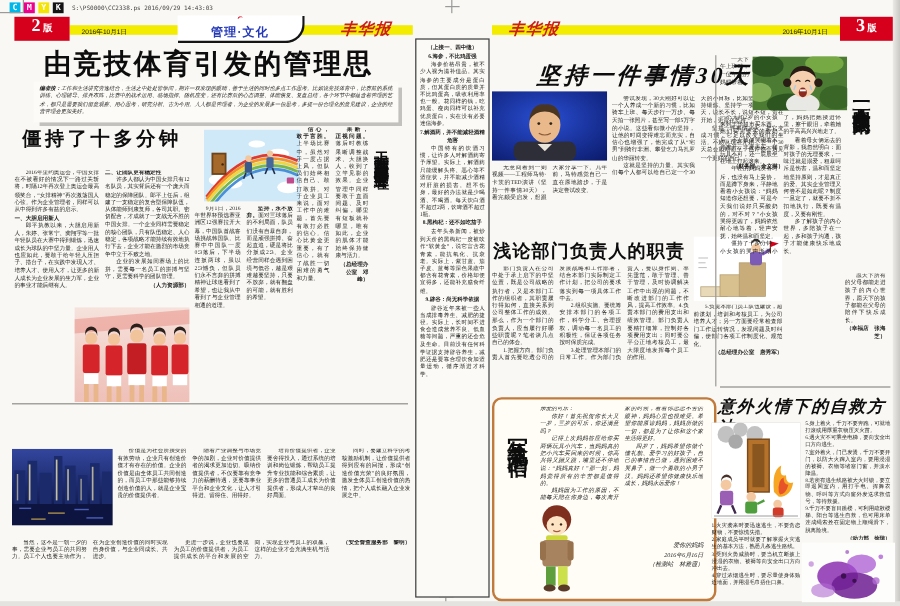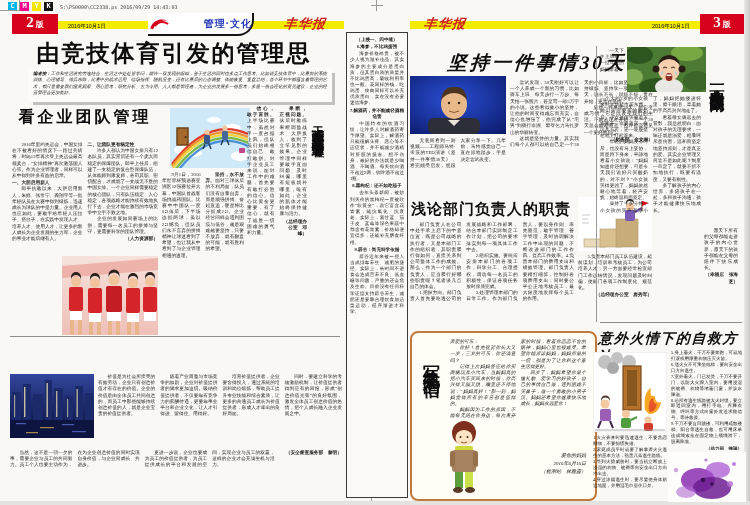--- a/index.html
+++ b/index.html
@@ -12,21 +12,21 @@
   .fileinfo{font-size:5px;color:#444;margin-left:4px;font-family:"DejaVu Sans Mono",monospace;}
   .mark{background:#9a9a9a;}
   .edge-r{background:linear-gradient(to right,#eceae6,#c9c8c4);}
   .edge-b{background:#e4e3df;}
   
   .stripe{height:8px;background:var(--stripe-yellow,#f4ec00);}
   .pagebox{background:var(--accent-red,#d6001c);color:#fff;display:flex;align-items:baseline;justify-content:center;gap:2px;}
   .pagebox .num{font-size:15px;font-weight:bold;font-family:"Liberation Serif",serif;}
   .pagebox .ban{font-size:8px;font-weight:bold;}
   .tab{background:#fff;border-bottom:2.5px solid #151515;border-right:2.5px solid #151515;
-       border-bottom-right-radius:16px;display:flex;align-items:center;justify-content:space-between;gap:4px;}
+       border-bottom-right-radius:16px;display:flex;align-items:center;justify-content:space-between;gap:4px;flex-direction:column;}
   .tab .sec{color:var(--section-blue,#2439b8);font-weight:bold;font-size:10px;font-family:"Liberation Sans",sans-serif;letter-spacing:1px;}
   .masthead{color:var(--masthead-red,#cc1d1d);font-weight:bold;font-style:italic;font-size:13px;
             letter-spacing:1px;transform:skewX(-6deg);font-family:"Liberation Serif",serif;}
   .dateline{font-size:5.5px;color:#111;font-family:"Liberation Sans",sans-serif;}
   
   .h-main{font-size:23px;font-weight:bold;letter-spacing:2px;text-align:center;color:#0d0d0d;}
   .h-vol{font-size:16px;font-weight:bold;letter-spacing:3px;text-align:center;line-height:1.35;color:#0d0d0d;}
   .h-value{font-size:20px;font-weight:bold;letter-spacing:2px;color:#0d0d0d;}
   .h-persist{font-size:19px;font-weight:bold;font-style:italic;letter-spacing:3px;color:#0d0d0d;transform:skewX(-4deg);}
   .h-duty{font-size:15px;font-weight:bold;letter-spacing:1px;font-family:"Liberation Sans",sans-serif;color:#0d0d0d;}
@@ -94,21 +94,21 @@
   </div>
   <div class="abs masthead" style="left:284px;top:15px;">丰华报</div>
 
   <div class="abs h-main" style="left:30px;top:38px;width:288px;">由竞技体育引发的管理思考</div>
 
   <div class="abs ednote" style="left:28px;top:68px;width:294px;height:28px;">
     <b>编者按：</b><span>工作和生活讲究劳逸结合，生活之中处处皆学问，期许一双发现的眼睛，善于生活的同时也多点工作思考。比如说竞技体育中，比赛前的系统训练、心理辅导、排兵布阵，比赛中的战术运用、临场指挥、随机应变，还有比赛后的心态调整、体能恢复、复盘总结，各个环节中都蕴含着管理的艺术，都只是需要我们留意观察、用心思考，研究分析、古为今用。人人都是管理者，为企业的发展多一份思考，多提一份合理化的意见建议，企业的经营管理会更加美好。</span>
   </div>
 
   <div class="abs h-vol" style="left:12px;top:106px;width:146px;">
-    <div>看企业团队管理</div>
+    <div>僵持了十多分钟</div>
   </div>
   <div class="abs txt c2" style="left:12px;top:142px;width:146px;height:192px;">
     <p>2016年里约奥运会，中国女排在不被看好的情况下一路过关斩将，时隔12年再次登上奥运会最高领奖台，“女排精神”再次激荡国人心弦。作为企业管理者，同样可以从中得到许多有益的启示。</p>
     <p class="sub">一、大胆启用新人</p>
     <p>郎平执教以来，大胆启用新人，朱婷、张常宁、龚翔宇等一批年轻队员在大赛中得到锻炼，迅速成长为球队的中坚力量。企业用人也应如此，要敢于给年轻人压担子、搭台子，在实践中发现人才、培养人才、使用人才，让更多的新人成长为企业发展的生力军，企业的事业才能后继有人。</p>
     <p class="sub">二、让团队更有稳定性</p>
     <p>许多人都认为中国女排只有12名队员，其实背后还有一个庞大而稳定的保障团队。郎平上任后，组建了一支稳定的复合型保障队伍，从体能师到康复师，各司其职、密切配合，才成就了一支战无不胜的中国女排。一个企业同样需要稳定的核心团队，只有队伍稳定、人心稳定，各项战略才能持续有效地执行下去，企业才能在激烈的市场竞争中立于不败之地。</p>
     <p>企业的发展如同赛场上的比拼，需要每一名员工的拼搏与坚守，更需要科学的团队管理。</p>
     <p class="sig">（人力资源部）</p>
   </div>

